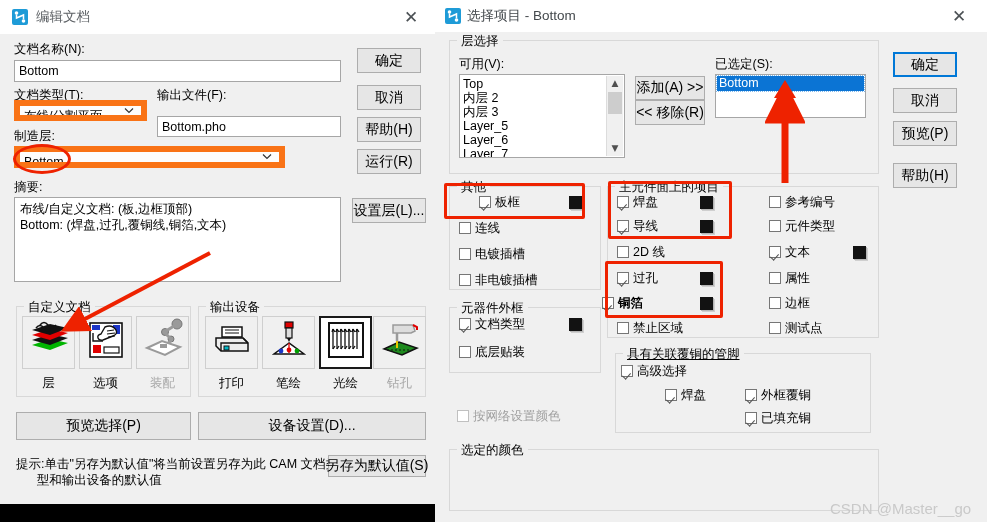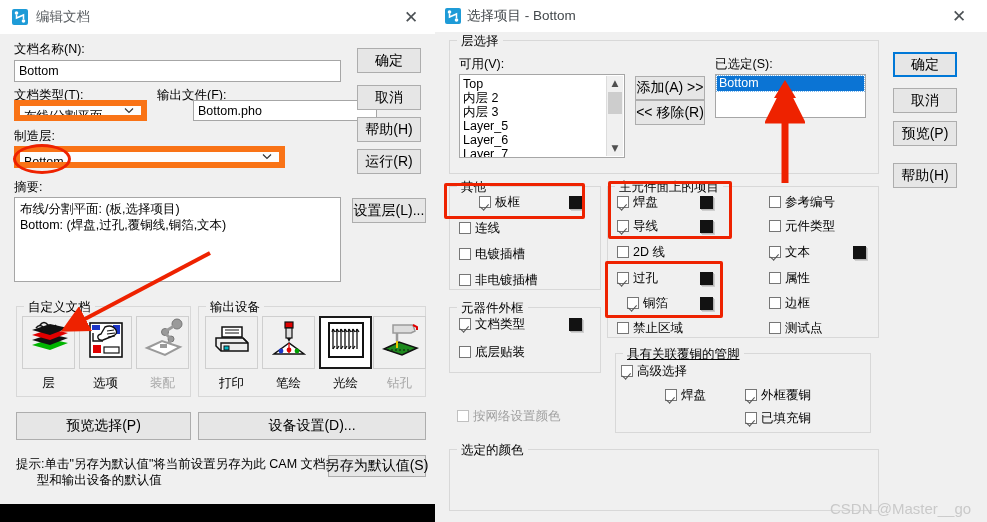--- a/index.html
+++ b/index.html
@@ -95,33 +95,33 @@
     <div class="tfield" style="left:14px;top:60px;width:327px;height:22px;">Bottom</div>
 
     <div class="lbl" style="left:14px;top:88px;">文档类型(T):</div>
     <div class="combo" style="left:14px;top:100px;width:133px;height:21px;">
       <span>布线/分割平面</span>
       <svg class="car" width="10" height="7" viewBox="0 0 10 7">
           <path d="M1 1 L5 5 L9 1" stroke="#333" stroke-width="1.2" fill="none"></path>
         </svg>
     </div>
     <div class="lbl" style="left:157px;top:88px;">输出文件(F):</div>
-    <div class="tfield" style="left:157px;top:100px;width:184px;height:21px;margin-left:36px;">Bottom.pho</div>
+    <div class="tfield" style="left:157px;top:116px;width:184px;height:21px;">Bottom.pho</div>
 
     <div class="lbl" style="left:14px;top:129px;">制造层:</div>
     <div class="combo" style="left:14px;top:146px;width:271px;height:22px;">
       <span>Bottom</span>
       <svg class="car" width="10" height="7" viewBox="0 0 10 7">
           <path d="M1 1 L5 5 L9 1" stroke="#333" stroke-width="1.2" fill="none"></path>
         </svg>
     </div>
 
     <div class="lbl" style="left:14px;top:180px;">摘要:</div>
     <div class="tfield" style="left:14px;top:197px;width:327px;height:85px;padding:3px 5px;white-space:normal;">
-      <div style="line-height:16px;">布线/分割平面: (板,选择项目)</div>
+      <div style="line-height:16px;">布线/自定义文档: (板,边框顶部)</div>
       <div style="line-height:16px;">Bottom: (焊盘,过孔,覆铜线,铜箔,文本)</div>
     </div>
 
     <div class="btn" style="left:357px;top:48px;width:64px;height:25px;">确定</div>
     <div class="btn" style="left:357px;top:85px;width:64px;height:25px;">取消</div>
     <div class="btn" style="left:357px;top:117px;width:64px;height:25px;">帮助(H)</div>
     <div class="btn" style="left:357px;top:149px;width:64px;height:25px;">运行(R)</div>
     <div class="btn" style="left:352px;top:198px;width:74px;height:25px;">设置层(L)...</div>
 
     <div class="group" style="left:16px;top:306px;width:175px;height:91px;"></div>
@@ -295,21 +295,21 @@
     <div class="group" style="left:172px;top:186px;width:272px;height:152px;"></div>
     <div class="gtitle" style="left:180px;top:179px;">主元件面上的项目</div>
 
     <div class="cb on" style="left:182px;top:195px;"><span class="bx"></span><span>焊盘</span></div>
     <div class="swatch" style="left:265px;top:196px;"></div>
     <div class="cb on" style="left:182px;top:219px;"><span class="bx"></span><span>导线</span></div>
     <div class="swatch" style="left:265px;top:220px;"></div>
     <div class="cb" style="left:182px;top:245px;"><span class="bx"></span><span>2D 线</span></div>
     <div class="cb on" style="left:182px;top:271px;"><span class="bx"></span><span>过孔</span></div>
     <div class="swatch" style="left:265px;top:272px;"></div>
-    <div class="cb on" style="left:192px;top:296px;"><span class="bx"></span><span>铜箔</span></div>
+    <div class="cb on" style="left:167px;top:296px;font-weight:bold;"><span class="bx"></span><span>铜箔</span></div>
     <div class="swatch" style="left:265px;top:297px;"></div>
     <div class="cb" style="left:182px;top:321px;"><span class="bx"></span><span>禁止区域</span></div>
 
     <div class="cb" style="left:334px;top:195px;"><span class="bx"></span><span>参考编号</span></div>
     <div class="cb" style="left:334px;top:219px;"><span class="bx"></span><span>元件类型</span></div>
     <div class="cb on" style="left:334px;top:245px;"><span class="bx"></span><span>文本</span></div>
     <div class="swatch" style="left:418px;top:246px;"></div>
     <div class="cb" style="left:334px;top:271px;"><span class="bx"></span><span>属性</span></div>
     <div class="cb" style="left:334px;top:296px;"><span class="bx"></span><span>边框</span></div>
     <div class="cb" style="left:334px;top:321px;"><span class="bx"></span><span>测试点</span></div>

